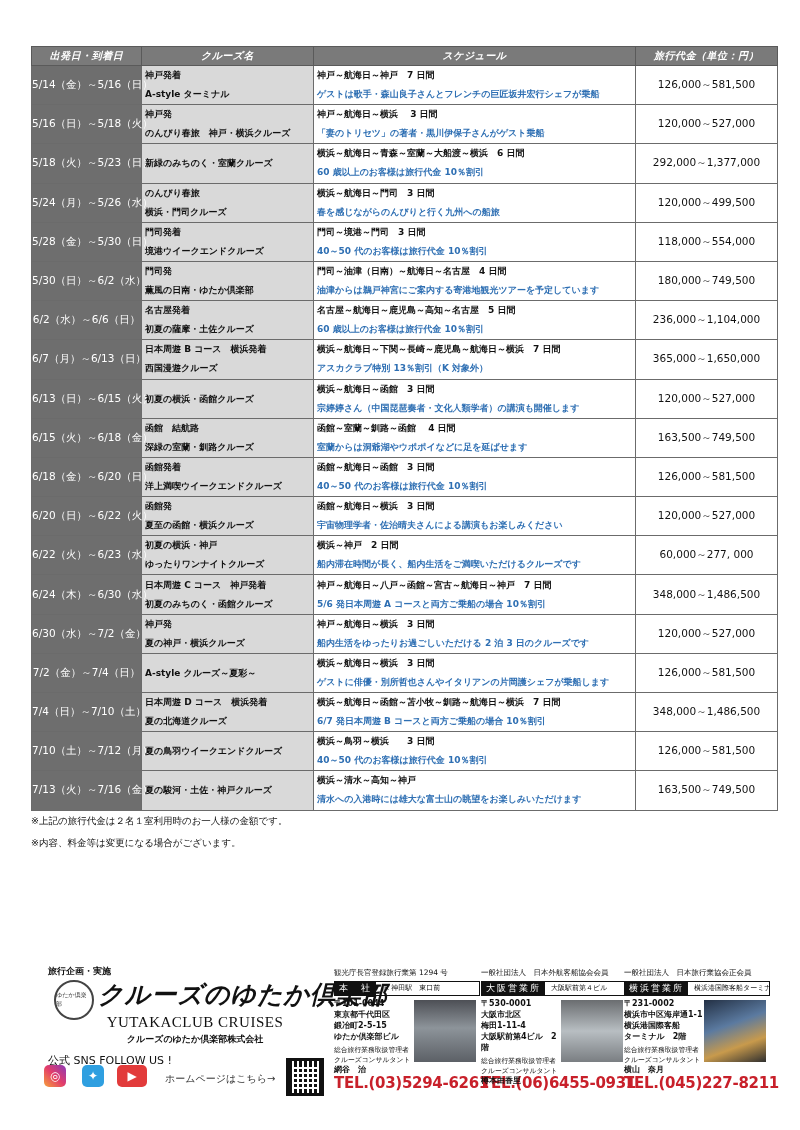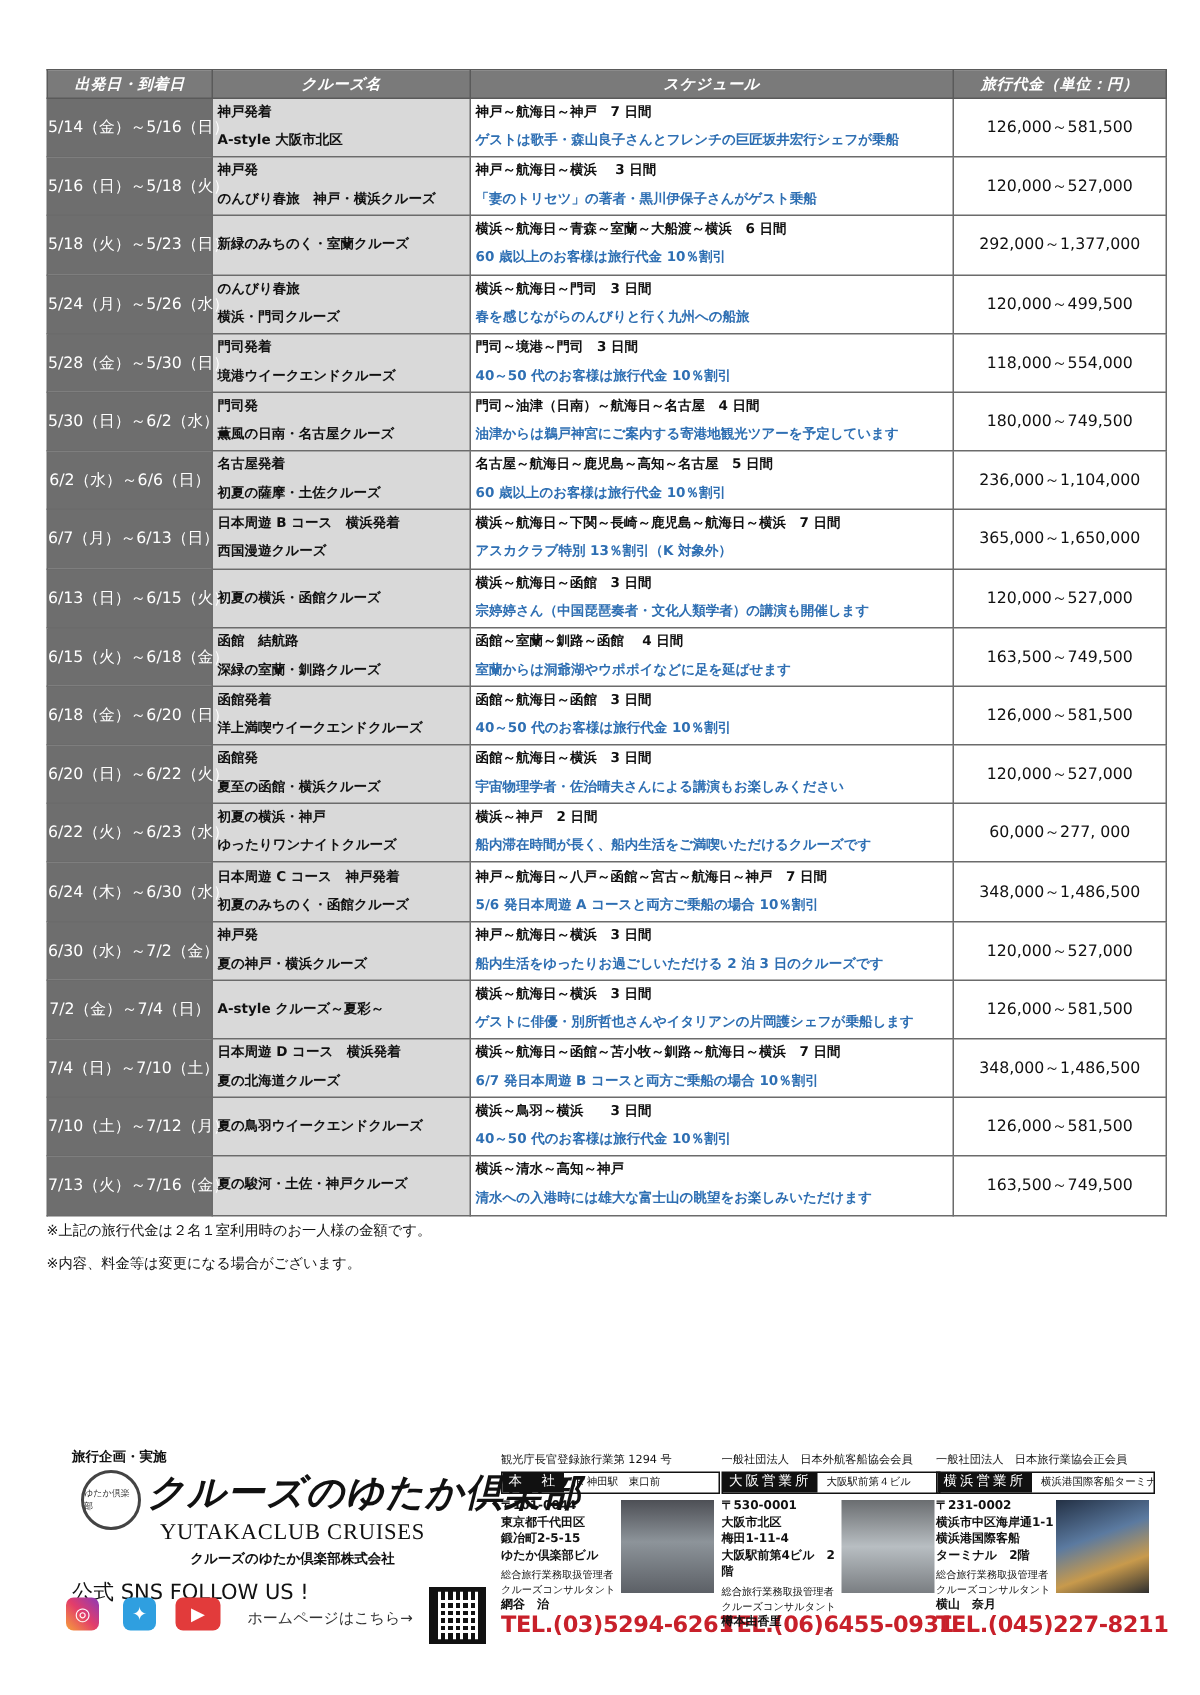--- a/index.html
+++ b/index.html
@@ -48,21 +48,21 @@
     position: absolute; left: 98px; top: 18px; font-family: "DejaVu Serif", serif; font-size: 25px; font-weight: bold;
     letter-spacing: 1px; color: #111; font-style: italic;
   }
   .brand-en {
     position: absolute; left: 90px; top: 54px; width: 210px; text-align: center;
     font-family: "Liberation Serif", serif; font-size: 15px; letter-spacing: 0.5px;
   }
   .brand-company {
     position: absolute; left: 90px; top: 73px; width: 210px; text-align: center; font-size: 9px; font-weight: bold;
   }
-  .sns-label { position: absolute; left: 48px; top: 93px; font-size: 14px; }
+  .sns-label { position: absolute; left: 48px; top: 93px; font-size: 11px; }
   .sns-icon {
     position: absolute; top: 105px; width: 22px; height: 22px; border-radius: 5px;
     color: #fff; display: flex; align-items: center; justify-content: center; font-size: 12px; font-weight: bold;
   }
   .sns-instagram { left: 44px; background: linear-gradient(45deg, #f6a03a, #e33d6a 50%, #8a3ab9); }
   .sns-twitter { left: 82px; background: #2f9fe0; }
   .sns-youtube { left: 117px; background: #e23b3b; width: 30px; }
   .hp-label { position: absolute; left: 165px; top: 112px; font-size: 10px; color: #333; }
   .qr-code {
     position: absolute; left: 286px; top: 98px; width: 38px; height: 38px;
@@ -106,21 +106,21 @@
       <th>クルーズ名</th>
       <th>スケジュール</th>
       <th>旅行代金（単位：円）</th>
     </tr>
   </thead>
   <tbody id="table-body">
       <tr>
     <td class="date-cell">5/14（金）～5/16（日）</td>
     <td class="name-cell">
           <span style="display:block">神戸発着</span>
-          <span style="display:block">A-style 大阪市北区</span>
+          <span style="display:block">A-style ターミナル</span>
         </td>
     <td class="sched-cell">
       <span class="route">神戸～航海日～神戸　7 日間</span>
       <span class="note">ゲストは歌手・森山良子さんとフレンチの巨匠坂井宏行シェフが乗船</span>
     </td>
     <td class="price-cell">126,000～581,500</td>
       </tr>
       <tr>
     <td class="date-cell">5/16（日）～5/18（火）</td>
     <td class="name-cell">
@@ -165,21 +165,21 @@
     <td class="sched-cell">
       <span class="route">門司～境港～門司　3 日間</span>
       <span class="note">40～50 代のお客様は旅行代金 10％割引</span>
     </td>
     <td class="price-cell">118,000～554,000</td>
       </tr>
       <tr>
     <td class="date-cell">5/30（日）～6/2（水）</td>
     <td class="name-cell">
           <span style="display:block">門司発</span>
-          <span style="display:block">薫風の日南・名古屋クルーズ</span>
+          <span style="display:block">薫風の日南・ゆたか倶楽部</span>
         </td>
     <td class="sched-cell">
       <span class="route">門司～油津（日南）～航海日～名古屋　4 日間</span>
       <span class="note">油津からは鵜戸神宮にご案内する寄港地観光ツアーを予定しています</span>
     </td>
     <td class="price-cell">180,000～749,500</td>
       </tr>
       <tr>
     <td class="date-cell">6/2（水）～6/6（日）</td>
     <td class="name-cell">

